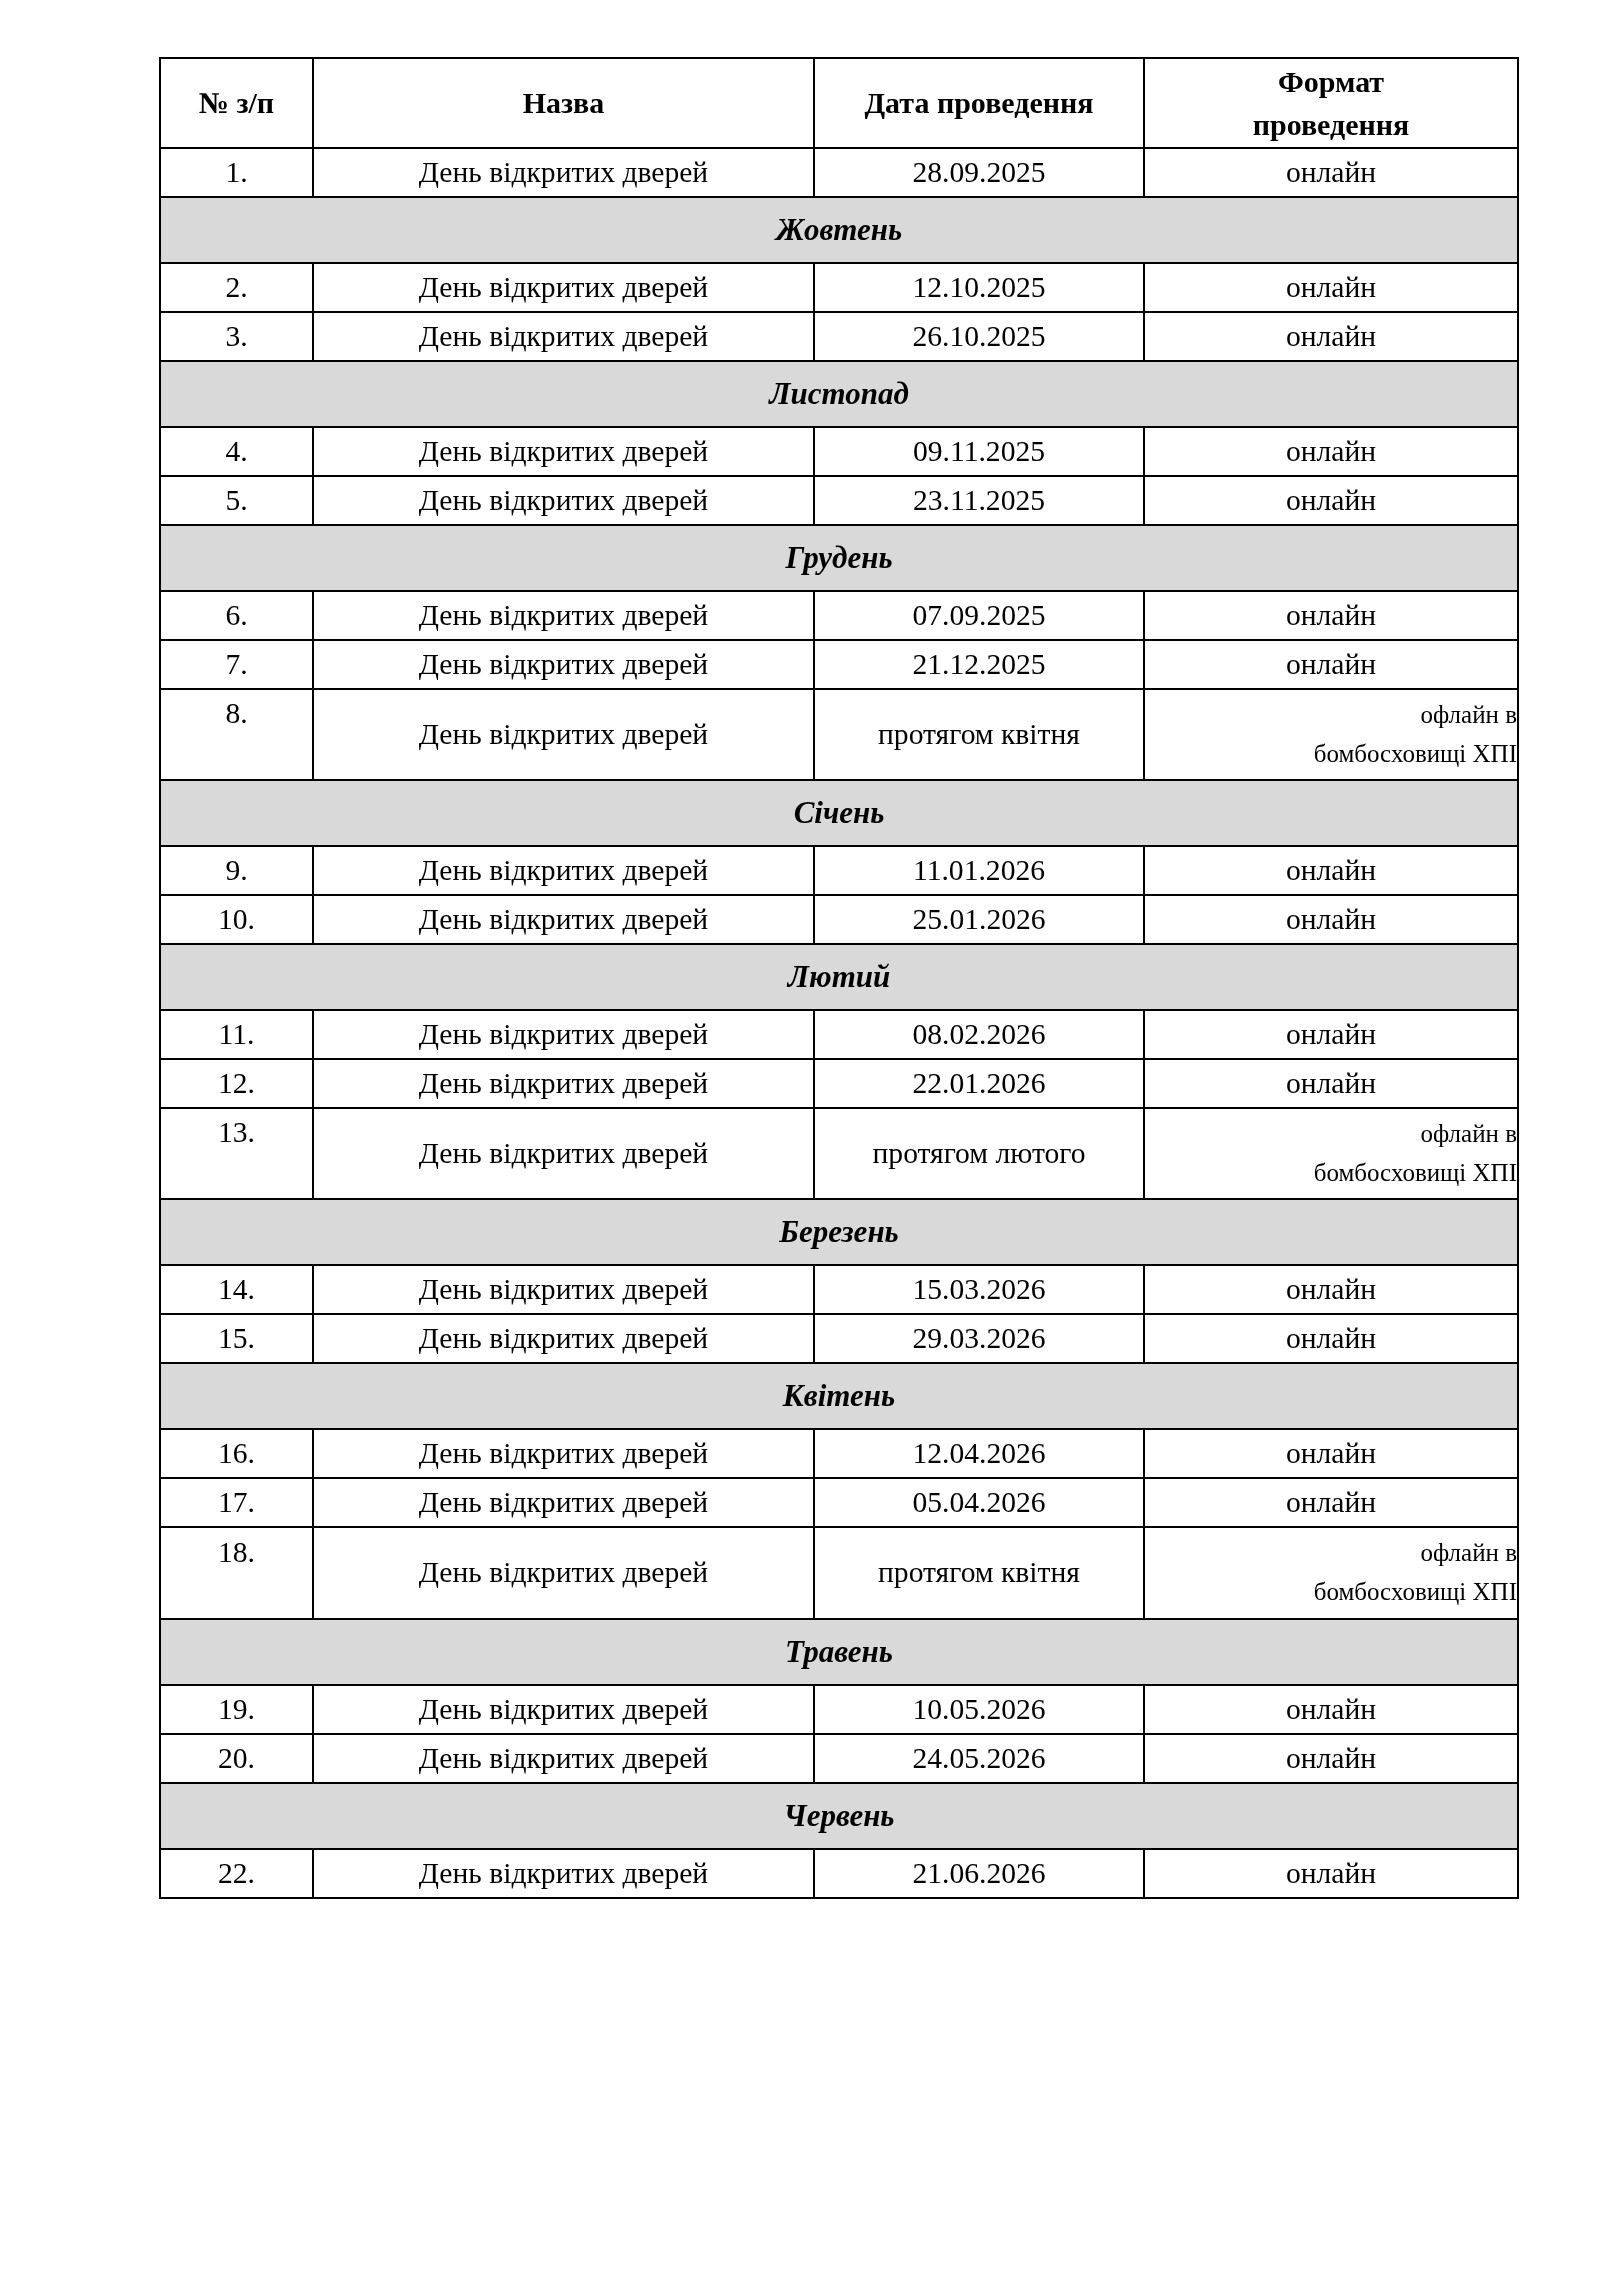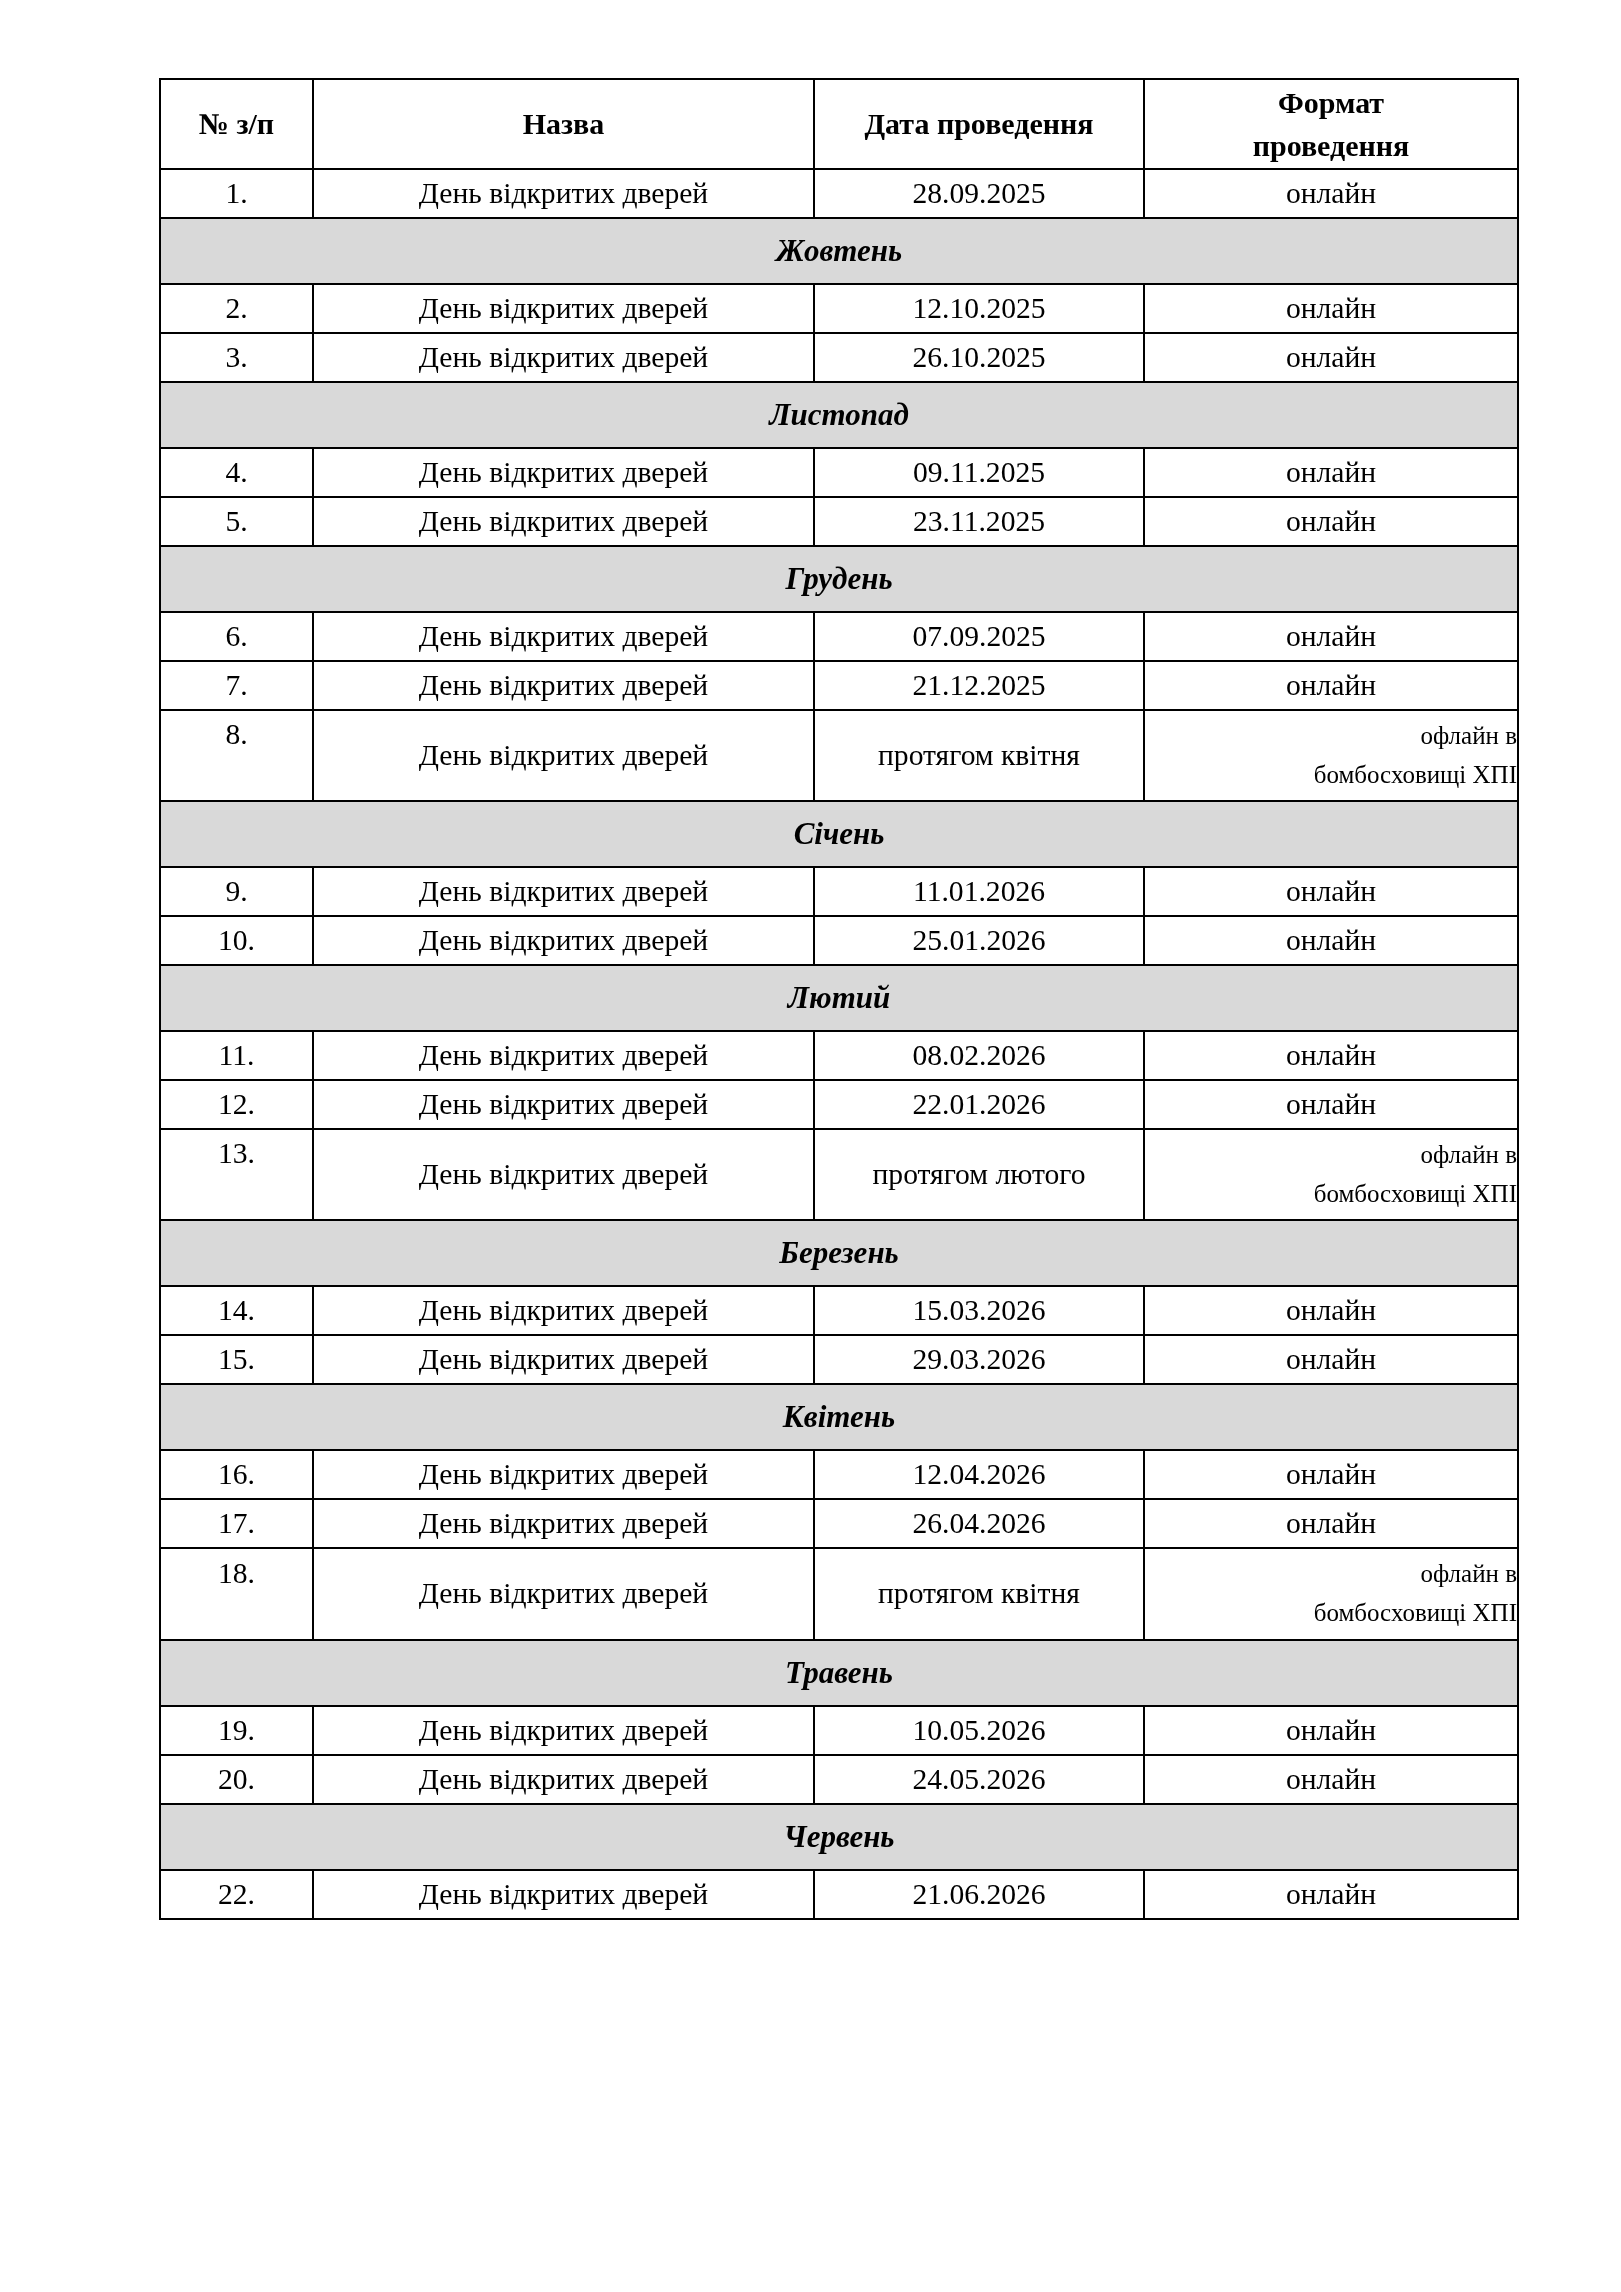--- a/index.html
+++ b/index.html
@@ -10,21 +10,21 @@
     width: 1621px;
     height: 2293px;
     background: #ffffff;
     overflow: hidden;
     font-family: "Liberation Serif", "DejaVu Serif", serif;
     color: #000000;
   }
   table.events {
     border-collapse: collapse;
     table-layout: fixed;
-    margin: 78px 0 0 159px;
+    margin: 57px 0 0 159px;
     width: 1358px;
   }
   table.events th,
   table.events td {
     border: 2.7px solid #000000;
     text-align: center;
     vertical-align: middle;
     padding: 0;
     overflow: hidden;
   }
@@ -209,21 +209,21 @@
     </tr>
     <tr class="data-row">
       <td class="c-num">16.</td>
       <td class="c-name">День відкритих дверей</td>
       <td class="c-date">12.04.2026</td>
       <td class="c-format">онлайн</td>
     </tr>
     <tr class="data-row">
       <td class="c-num">17.</td>
       <td class="c-name">День відкритих дверей</td>
-      <td class="c-date">26.04.2026</td>
+      <td class="c-date">05.04.2026</td>
       <td class="c-format">онлайн</td>
     </tr>
     <tr class="data-row tall">
       <td class="c-num">18.</td>
       <td class="c-name">День відкритих дверей</td>
       <td class="c-date">протягом квітня</td>
       <td class="c-format"><span class="wrap-narrow">офлайн в бомбосховищі ХПІ</span></td>
     </tr>
 
     <tr class="month-row">

